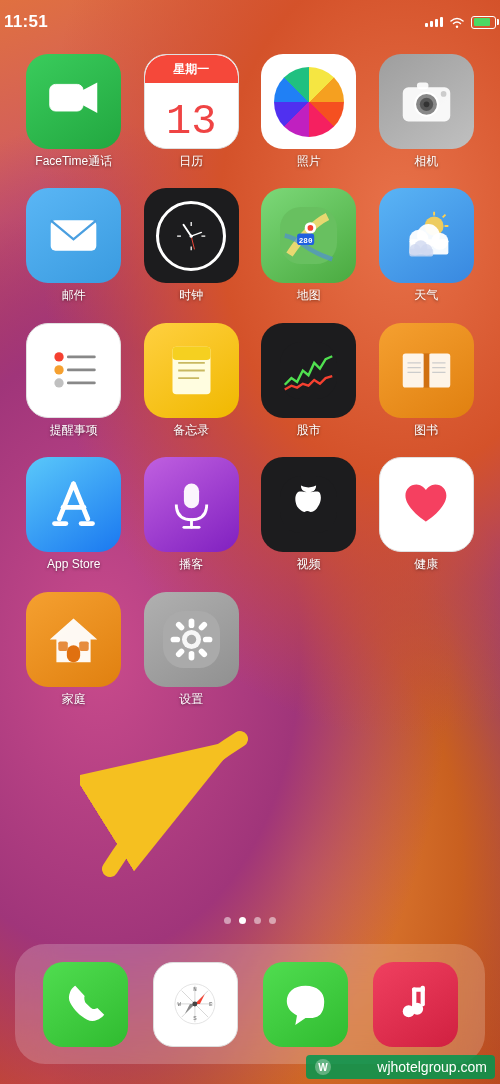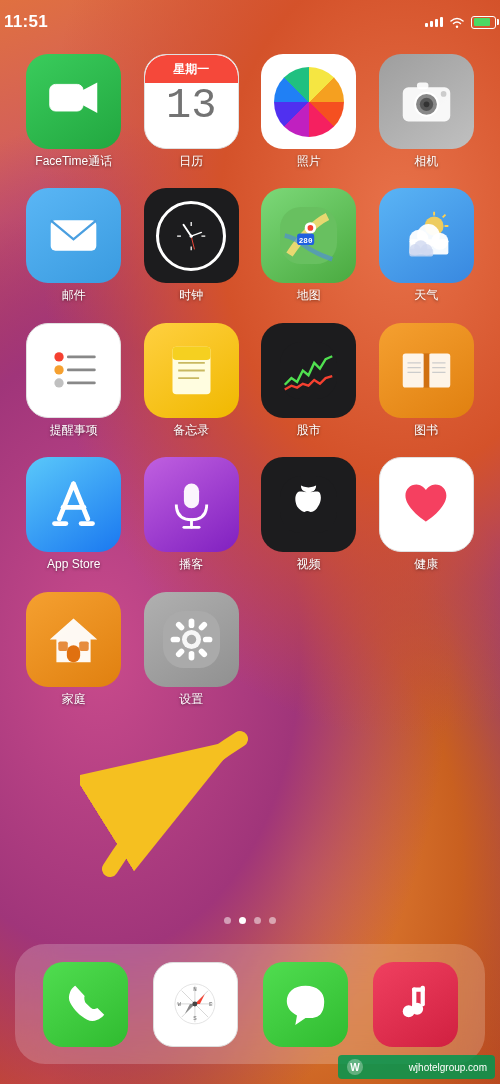--- a/index.html
+++ b/index.html
@@ -331,23 +331,23 @@
       align-items: center;
       justify-content: center;
       color: white;
       font-size: 12px;
       font-weight: 600;
     }
 
     .calendar-date {
       font-size: 42px;
       font-weight: 200;
-      color: #737373;
+      color: #ef4444;
       line-height: 1;
-      padding-top: 2px;
+      padding-top: 18px;
     }
 
     
     .clock-face {
       width: 70px;
       height: 70px;
       border-radius: 50%;
       border: 3px solid white;
       background: #1c1c1e;
       position: relative;
@@ -742,14 +742,14 @@
       </svg>
     </div>
   </div>
 </div>
 
 <div id="watermark">
   <svg width="18" height="18" viewBox="0 0 18 18">
     <circle cx="9" cy="9" r="8" fill="white" opacity="0.3"></circle>
     <text x="9" y="13" text-anchor="middle" fill="white" font-size="10" font-weight="bold">W</text>
   </svg>
-  <span style="font-size:10px;padding-left:40px;">wjhotelgroup.com</span>
+  <span style="font-size:14px;padding-left:40px;">wjhotelgroup.com</span>
 </div>
 
 </body></html>

